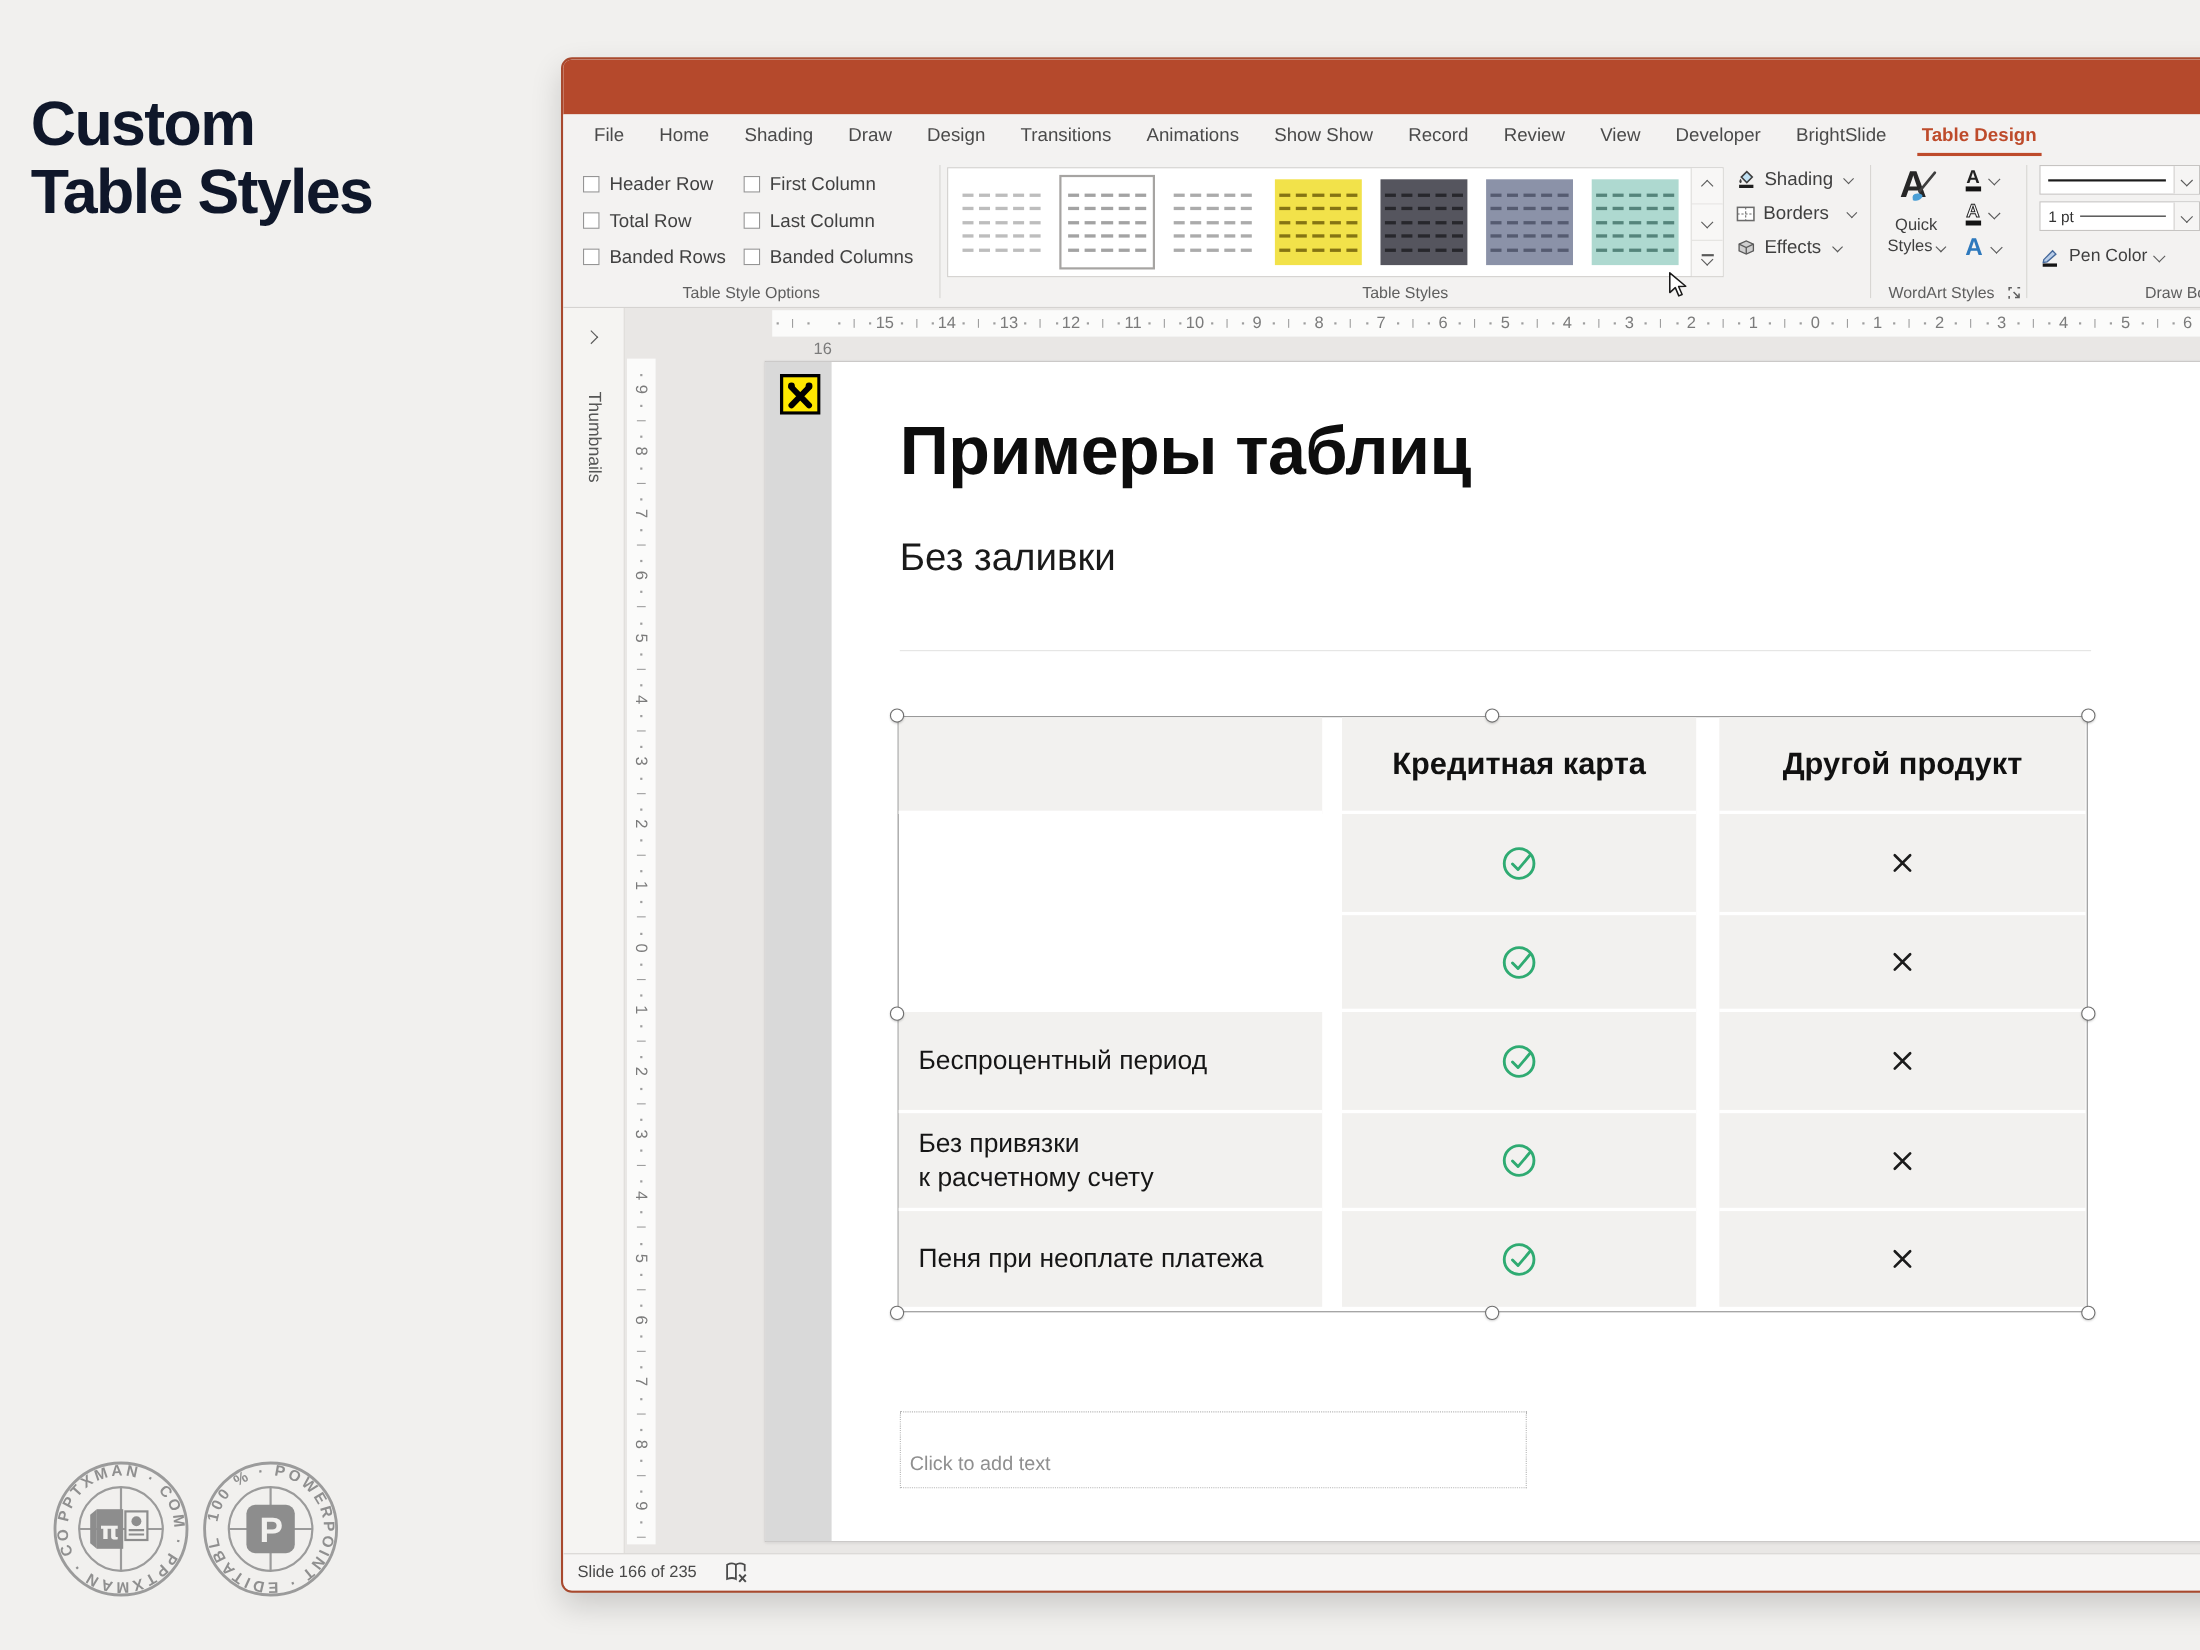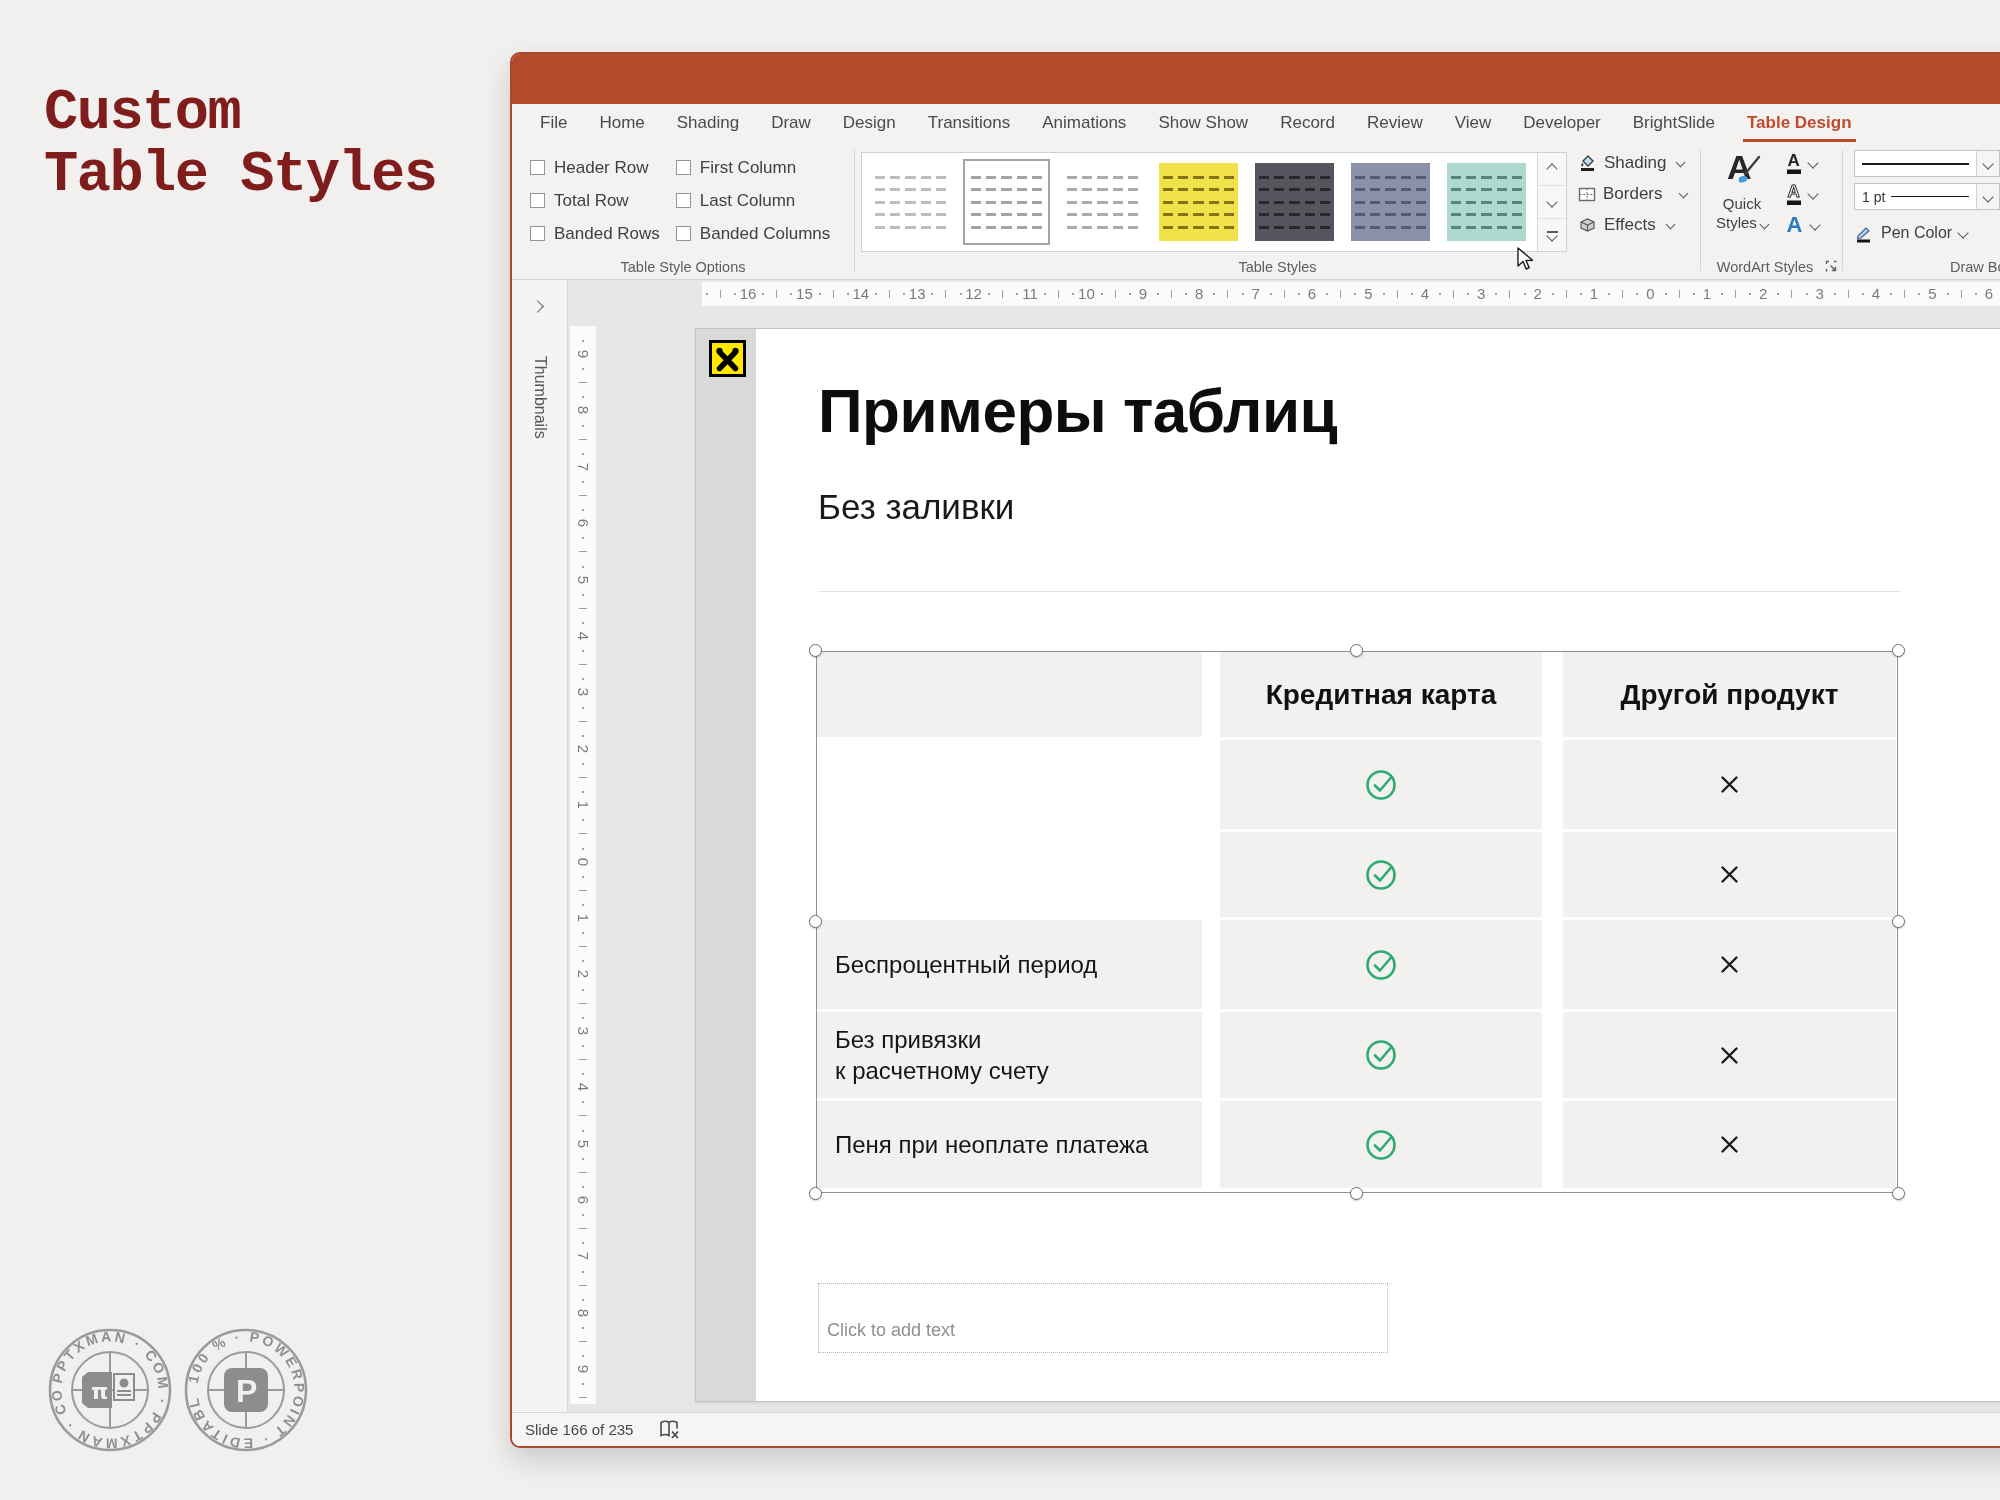--- a/index.html
+++ b/index.html
@@ -1,20 +1,20 @@
 <!DOCTYPE html>
 <html><head>
 <meta charset="utf-8">
 <style>
   html,body{margin:0;padding:0;}
   body{width:2000px;height:1500px;overflow:hidden;font-family:"Liberation Sans",sans-serif;}
   #app{position:relative;width:2000px;height:1500px;background:#f1f0ee;overflow:hidden;}
 
   
-  .page-heading{position:absolute;left:44px;top:82px;font-size:57px;font-weight:700;letter-spacing:-1.5px;color:#7f1d1d;line-height:62px;font-family:Liberation Mono, monospace;}
+  .page-heading{position:absolute;left:28px;top:82px;font-size:57px;font-weight:700;letter-spacing:-1.5px;color:#0f172a;line-height:62px;}
 
   
   .ppt-window{position:absolute;left:510px;top:52px;width:1540px;height:1396px;background:#f3f2f1;border:2px solid #a8492e;border-radius:10px;overflow:hidden;box-shadow:0 12px 28px rgba(0,0,0,.16);box-sizing:border-box;}
   .titlebar{position:absolute;left:0;top:0;right:0;height:50px;background:#B5492C;}
   .menubar{position:absolute;left:0;top:50px;right:0;height:38px;background:#f3f2f1;display:flex;align-items:stretch;padding-left:12px;}
   .tab{font-size:17px;color:#4a4a4a;padding:0 16px;display:flex;align-items:center;position:relative;white-space:nowrap;}
   .tab.active{color:#BE4B2B;font-weight:700;}
   .tab.active::after{content:"";position:absolute;left:12px;right:12px;bottom:0;height:3px;background:#BE4B2B;}
 
   
@@ -584,21 +584,21 @@
       </div>
     </div>
 
     <div class="workarea">
       <div class="thumb-panel">
         <span class="tp-chev"></span>
         <span class="tp-label">Thumbnails</span>
       </div>
 
       <div class="h-ruler">
-          <span class="rnum" style="left: 46px;">16</span>
+          <span class="rnum" style="left: 46px; margin-top: 24px;">16</span>
           <span class="rnum" style="left: 102.4px;">15</span>
           <span class="rnum" style="left: 158.8px;">14</span>
           <span class="rnum" style="left: 215.2px;">13</span>
           <span class="rnum" style="left: 271.6px;">12</span>
           <span class="rnum" style="left: 328px;">11</span>
           <span class="rnum" style="left: 384.4px;">10</span>
           <span class="rnum" style="left: 440.8px;">9</span>
           <span class="rnum" style="left: 497.2px;">8</span>
           <span class="rnum" style="left: 553.6px;">7</span>
           <span class="rnum" style="left: 610px;">6</span>

